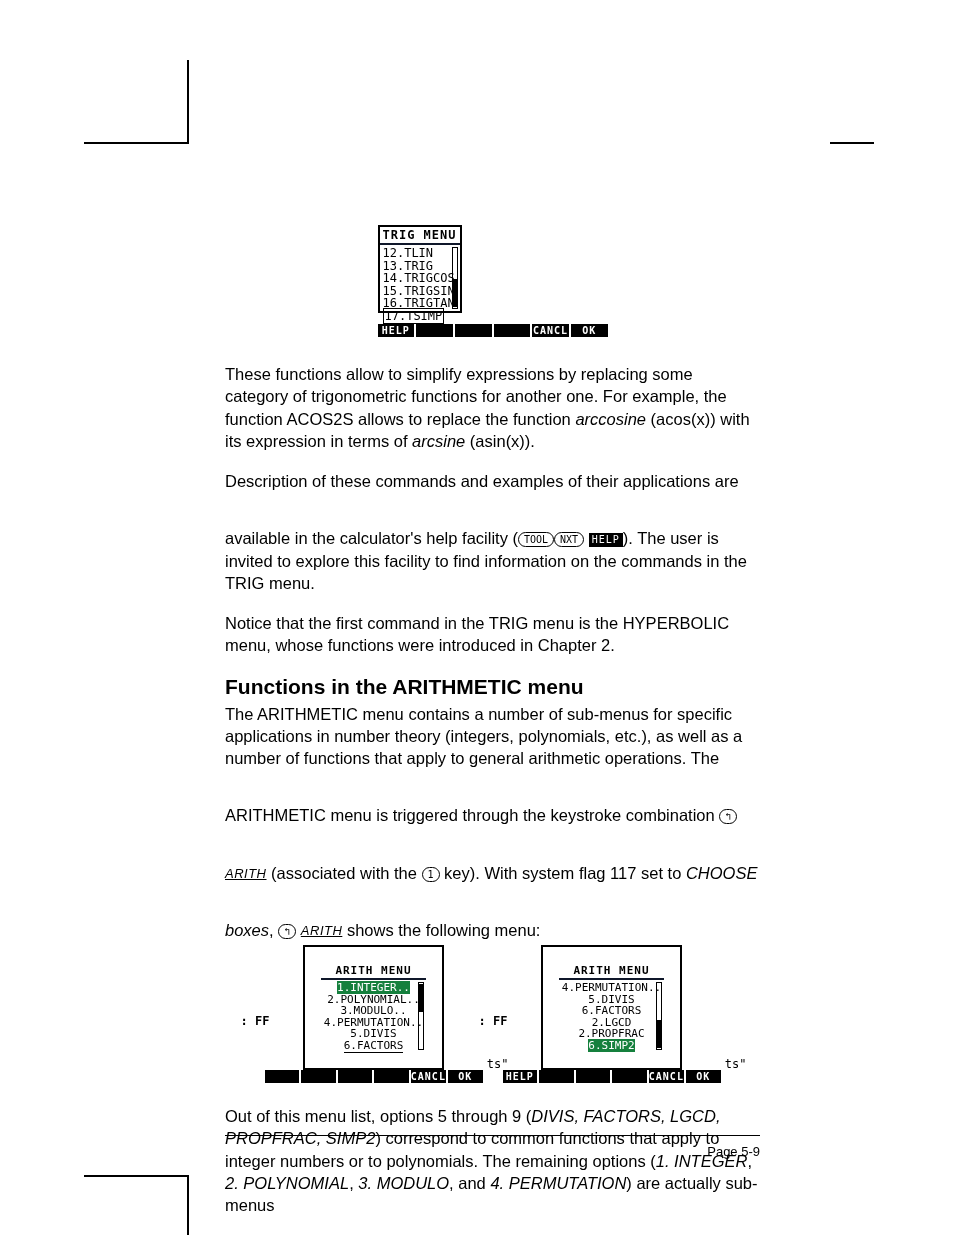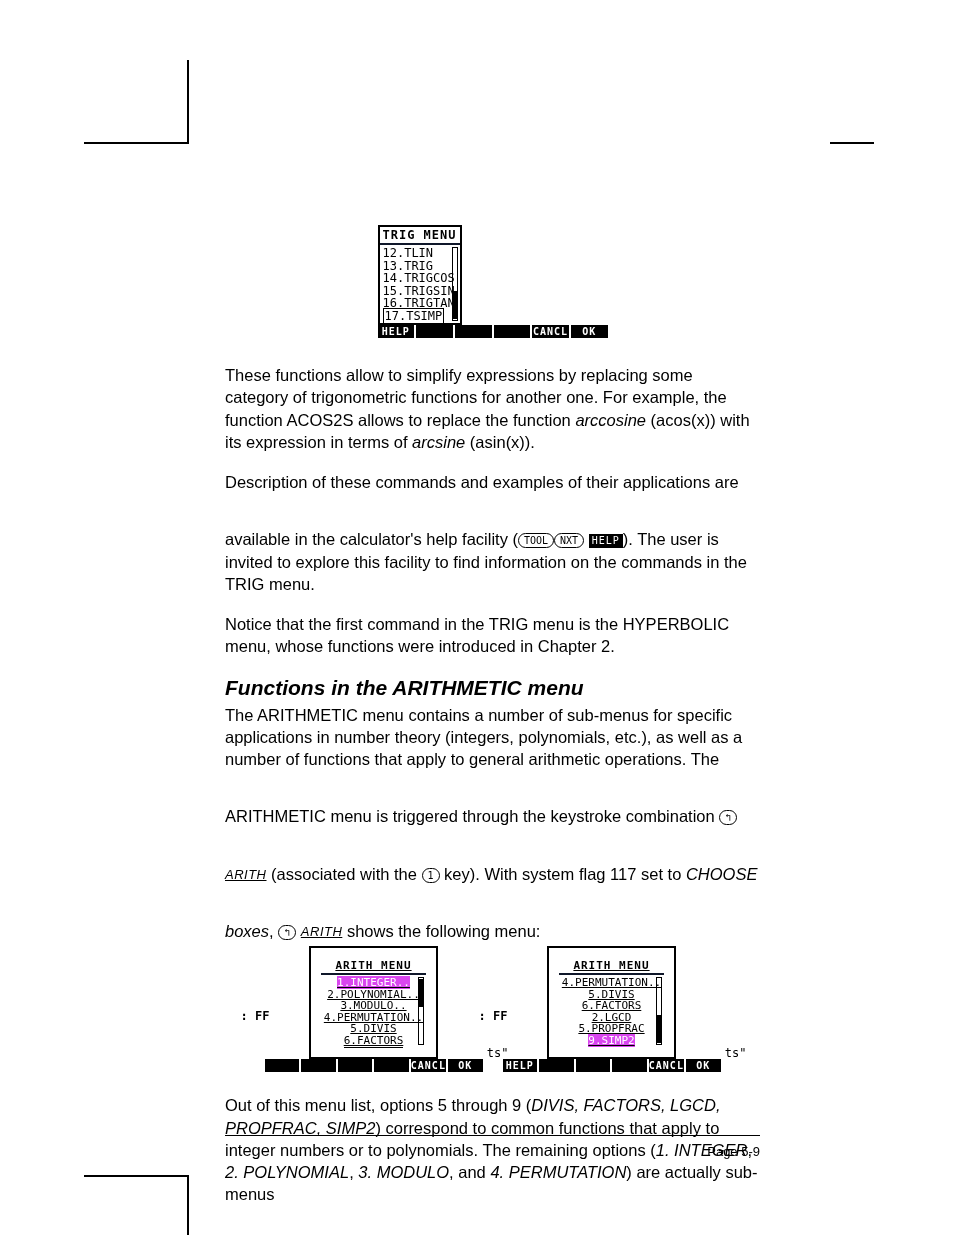--- a/index.html
+++ b/index.html
@@ -14,40 +14,40 @@
   .screen  { font-family: monospace; font-size:12px; border:2px solid #000; background:#fff; display:inline-block; }
   .screen-title { border-bottom:2px solid #0f172a; padding:1px 3px; font-weight:bold; letter-spacing:1px; font-family: monospace; }
   .screen-body { position:relative; padding:2px 3px 2px 3px; }
   .screen-body .items { white-space: pre; font-family: monospace; line-height: 1.05; }
   .scrollbar { position:absolute; right:2px; top:2px; bottom:2px; width:6px; border:1px solid #000; }
   .scrollbar .thumb { position:absolute; left:0; right:0; top:1px; height:28px; background:#000; }
   .softkeys { display:flex; margin-top:0; }
   .softkeys .sk  { flex:1; height:13px; background:#000; color:#fff; font-family: monospace; font-size:10px; font-weight:bold; text-align:center; letter-spacing:1px; border-right:2px solid #fff; line-height:13px; }
   .softkeys .sk:last-child { border-right:0; }
   .fig1 { width:230px; margin: 0 auto 26px auto; }
-  .fig1 .screen-body { height:78px; }
+  .fig1 .screen-body { height:66px; }
   .para { font-size:16.5px; line-height:1.35; margin-bottom:18px; }
   .keycap { display:inline-block; border:1.5px solid #000; border-radius:8px; padding:0 5px; font-size:10px; font-family: monospace; line-height:13px; vertical-align:1px;margin-top:40px; }
   .keylbl  { font-size:13px; font-style:italic; text-decoration:underline; vertical-align:1px; letter-spacing:0.5px; }
   .keylbl-inv { display:inline-block; background:#000; color:#fff; font-size:10px; font-family:monospace; padding:0 3px; letter-spacing:1px; vertical-align:1px; }
-  h2 { font-size:21px; font-weight:bold; margin: 8px 0 4px 0; font-style: italic; }
+  h2 { font-size:21px; font-weight:bold; margin: 8px 0 4px 0; }
   em.it { font-style: italic; }
   .figpair-wrap { text-align:center; margin: 2px 0 22px 0; }
   .figpair { display:inline-flex; gap:20px; justify-content:center; align-items:flex-end; }
   .mini    { width:218px; }
-  .mini .outer { border:2px solid #000; padding:10px;text-decoration:underline; }
+  .mini .outer { border:2px solid #000; padding:16px; }
   .mini .screen-body { height:72px; font-size:11px; }
   .mini .screen-title { font-size:11px; }
   .side-ff { position:absolute; left:-24px; top:50%; font-family:monospace; font-size:12px; font-weight:bold; }
   .side-ts { position:absolute; right:-26px; bottom:12px; font-family:monospace; font-size:12px; }
   .mini-wrap { position:relative; display:inline-block; }
   .hr { border-top:1px solid #000; margin: 0 0 8px 0; }
   .pgnum { font-size:13px; text-align:right; }
   .footer { position:absolute; left:225px; width:535px; top:1135px; }
-  .sel { background:#d946ef; color:#fff; }
+  .sel { background:#15803d; color:#fff; }
 </style>
 </head>
 <body>
 <div class="page">
 
   <div class="crop-top"></div>
     <div class="crop-top-v"></div>
   <div class="crop-tr"></div>
   <div class="crop-bot"></div>
     <div class="crop-bot-v"></div>
@@ -130,22 +130,22 @@
         <span class="side-ff">: FF</span>
         <span class="side-ts">ts"</span>
         <div class="mini">
           <div class="screen outer">
             <div class="screen-title">ARITH MENU</div>
             <div class="screen-body">
               <div class="items"><span>4.PERMUTATION..</span>
 <span>5.DIVIS</span>
 <span>6.FACTORS</span>
 <span>2.LGCD</span>
-<span>5.PROPFRAC</span>
-<span class="sel">9.SIMP2</span></div>
+<span>2.PROPFRAC</span>
+<span class="sel">6.SIMP2</span></div>
               <div class="scrollbar">
                     <div class="thumb" style="top:auto;bottom:1px;"></div>
                   </div>
             </div>
           </div>
           <div class="softkeys">
             <div class="sk">HELP</div>
             <div class="sk"></div>
             <div class="sk"></div>
             <div class="sk"></div>

